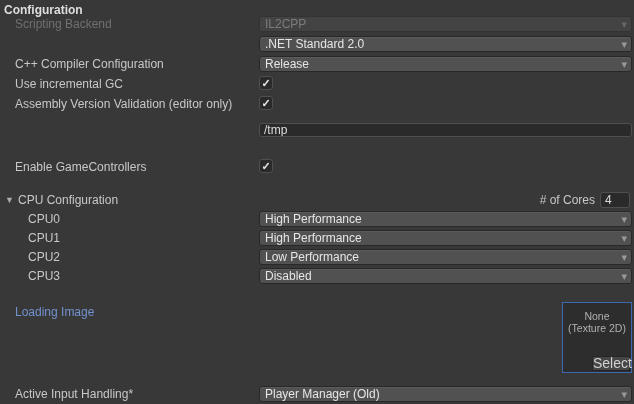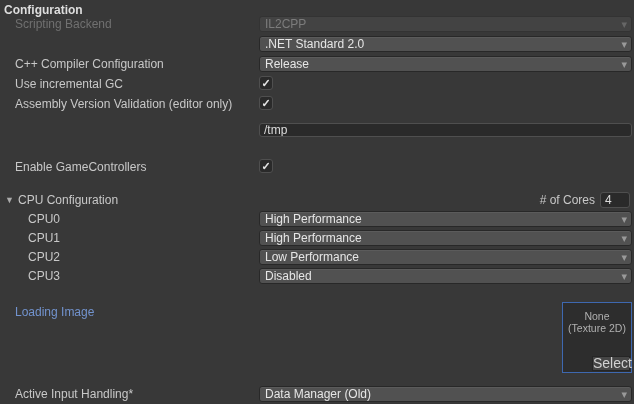--- a/index.html
+++ b/index.html
@@ -133,17 +133,17 @@
   <div class="texture-well">
     <div class="obj-lines">
       <span class="obj-line">None</span>
       <span class="obj-line">(Texture 2D)</span>
     </div>
     <div class="select-btn">Select</div>
   </div>
 
   <div class="lbl" style="top:386px">Active Input Handling*</div>
   <div class="dropdown" style="top:386px">
-    <span>Data Manager (Old)</span>
+    <span>Player Manager (Old)</span>
     <span class="dd-arrow">▾</span>
   </div>
 
 </div>
 
 </body></html>

